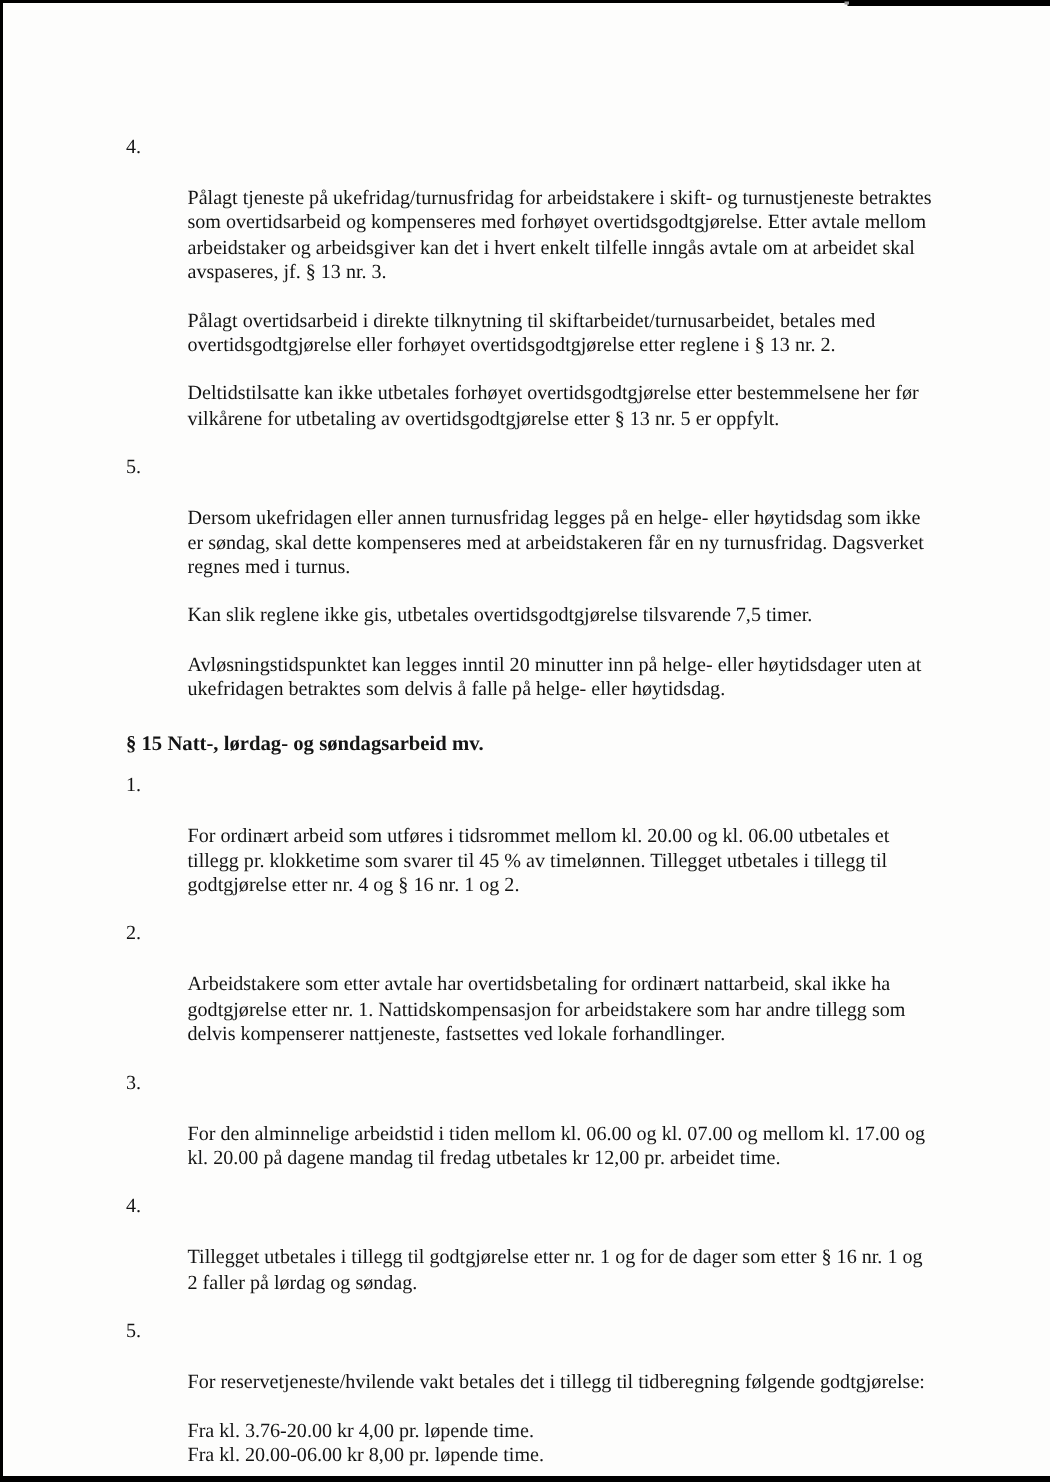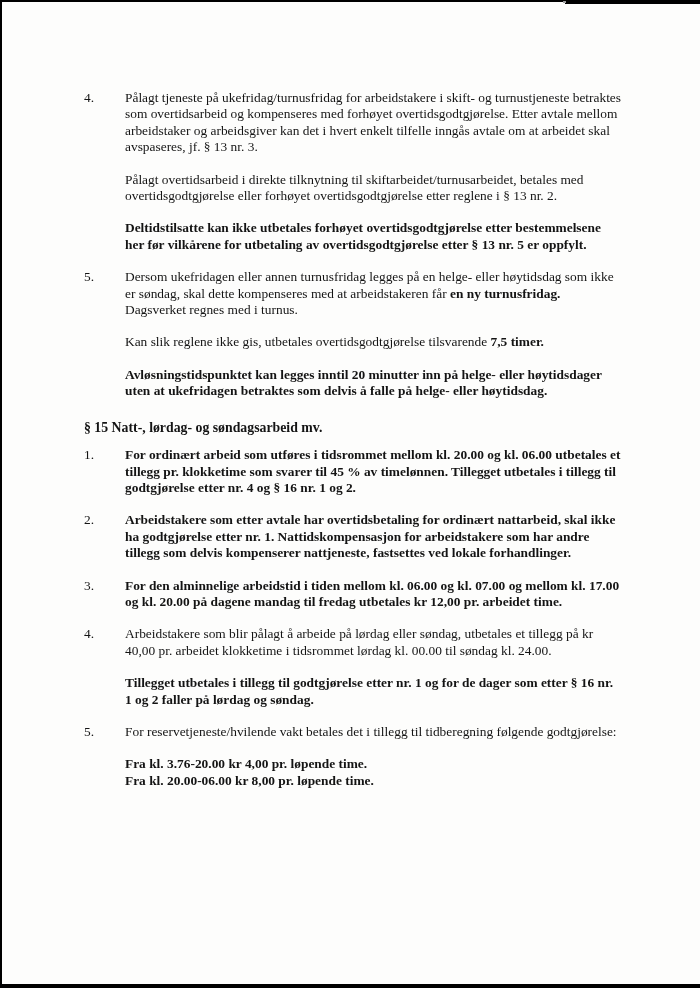--- a/index.html
+++ b/index.html
@@ -34,31 +34,31 @@
     display: flex;
     margin: 0 0 16px 0;
   }
   .num {
     width: 41px;
     flex-shrink: 0;
   }
   .body {
     flex: 1;
     min-width: 0;
+    margin-top: 34px;
   }
   p.para {
     margin: 0 0 16px 0;
     white-space: pre-line;
   }
   p.para:last-child {
     margin-bottom: 0;
-    font-weight: bold;
   }
   .b {
-    font-weight: bold;
+    font-weight: normal;
   }
   .heading {
     font-weight: bold;
     font-size: 13.8px;
     margin: 20px 0 11px 0;
   }
 </style>
 </head>
 <body>
 
@@ -100,21 +100,20 @@
     </div>
     <div class="item">
       <div class="num">3.</div>
       <div class="body">
         <p class="para"><span>For den alminnelige arbeidstid i tiden mellom kl. 06.00 og kl. 07.00 og mellom kl. 17.00 og kl. 20.00 på dagene mandag til fredag utbetales kr 12,00 pr. arbeidet time.</span></p>
       </div>
     </div>
     <div class="item">
       <div class="num">4.</div>
       <div class="body">
-        <p class="para"><span>Arbeidstakere som blir pålagt å arbeide på lørdag eller søndag, utbetales et tillegg på kr 40,00 pr. arbeidet klokketime i tidsrommet lørdag kl. 00.00 til søndag kl. 24.00.</span></p>
         <p class="para"><span>Tillegget utbetales i tillegg til godtgjørelse etter nr. 1 og for de dager som etter § 16 nr. 1 og 2 faller på lørdag og søndag.</span></p>
       </div>
     </div>
     <div class="item">
       <div class="num">5.</div>
       <div class="body">
         <p class="para"><span>For reservetjeneste/hvilende vakt betales det i tillegg til tidberegning følgende godtgjørelse:</span></p>
         <p class="para"><span>Fra kl. 3.76-20.00 kr 4,00 pr. løpende time.
 Fra kl. 20.00-06.00 kr 8,00 pr. løpende time.</span></p>
       </div>

